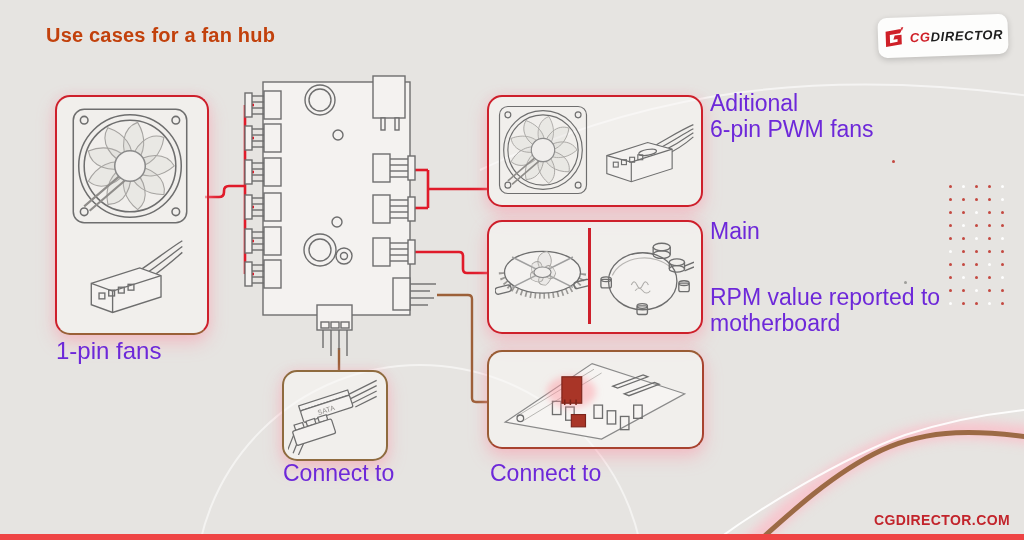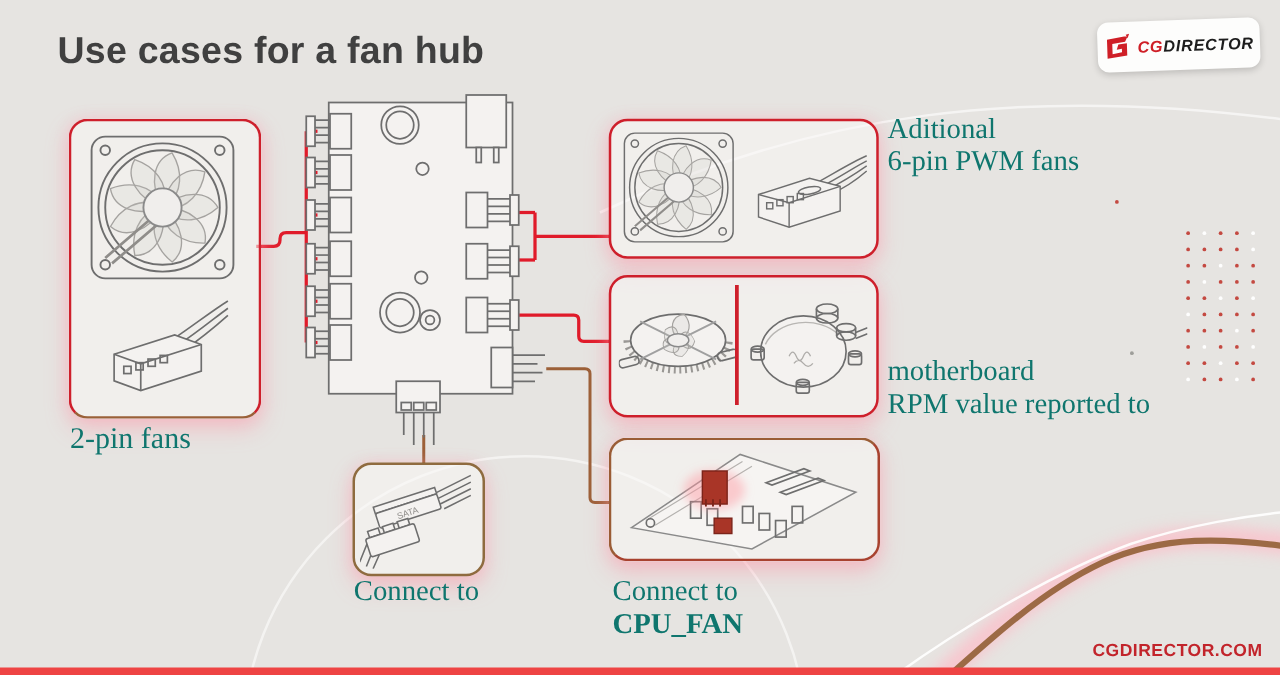--- a/index.html
+++ b/index.html
@@ -3,36 +3,36 @@
 <meta charset="utf-8">
 <style>
   html,body{margin:0;padding:0;}
   body{font-family:"Liberation Sans",sans-serif;}
   #canvas{position:relative;width:1024px;height:540px;background:#e6e4e1;overflow:hidden;}
   .abs{position:absolute;}
   svg{display:block;}
   .line-art{stroke:#6e6e6e;fill:none;stroke-width:1.4;}
   .fillpart{fill:#f4f2f0;stroke:#6e6e6e;stroke-width:1.4;}
 
-  .title{left:46px;top:24px;font-size:30px;font-weight:800;color:#404040;letter-spacing:.2px;}
+  .title{left:46px;top:24px;font-size:20px;font-weight:800;color:#c2410c;letter-spacing:.2px;}
 
   .logo{left:878px;top:16px;width:130px;height:40px;background:#fdfdfc;border-radius:9px;
         transform:rotate(-2deg);box-shadow:0 2px 6px rgba(0,0,0,.18);
         display:flex;align-items:center;justify-content:center;gap:5px;}
   .logo-text{font-size:13px;font-weight:800;font-style:italic;letter-spacing:.6px;color:#1d1d1d;white-space:nowrap;}
   .logo-text .cg{color:#cf1f27;}
 
   .diagram-box{position:absolute;border:2.5px solid #ce1f2b;border-radius:15px;
                background:rgba(249,247,245,.55);
                box-shadow:0 8px 18px rgba(255,140,160,.40),0 0 10px rgba(255,170,185,.30);}
   .box-brown{border-color:#8f6b3f;}
   .box-brownred{border-color:#9a5c35 #a8422f #a8422f #9a5c35;}
   .box-left{border-bottom-color:#9a6038;}
 
-  .label{position:absolute;color:#0f766e;font-size:23px;line-height:26px;font-weight:400;font-family:Liberation Serif, serif;}
+  .label{position:absolute;color:#6d28d9;font-size:23px;line-height:26px;font-weight:400;}
   .label b{font-weight:700;}
 
   .divider{position:absolute;width:2.5px;background:#ce1f2b;}
 
   .dot{position:absolute;width:3px;height:3px;border-radius:50%;opacity:.95;}
 
   .footer-site{right:14px;bottom:12px;font-size:14px;font-weight:800;color:#c2242b;letter-spacing:.4px;}
   .bottom-bar{left:0;bottom:0;width:1024px;height:6px;background:#ee4444;}
 </style>
 </head>
@@ -275,21 +275,21 @@
       <path d="M70,50 C86,39 99,28 108,20" class="line-art" stroke="#9a9a9a"></path>
       <polygon points="14,52 64,36 86,44 86,66 36,82 14,74" class="fillpart" stroke="#777"></polygon>
       <polyline points="14,52 36,60 86,44" class="line-art" stroke="#999"></polyline>
       <polyline points="36,60 36,82" class="line-art" stroke="#999"></polyline>
       <rect x="22" y="62" width="6" height="6" class="line-art" stroke="#888"></rect>
       <rect x="32" y="59" width="6" height="6" class="line-art" stroke="#888"></rect>
       <rect x="42" y="56" width="6" height="6" class="line-art" stroke="#888"></rect>
       <rect x="52" y="53" width="6" height="6" class="line-art" stroke="#888"></rect>
     </svg>
   </div>
-  <div class="label" style="left:56px;top:338px;font-size:24px;">2-pin fans</div>
+  <div class="label" style="left:56px;top:338px;font-size:24px;">1-pin fans</div>
 
   <div class="diagram-box" style="left:487px;top:95px;width:212px;height:108px;">
     <svg class="abs" style="left:8px;top:7px" width="92" height="92" viewBox="0 0 110 110">
       <rect x="3" y="3" width="104" height="104" rx="10" class="line-art" stroke="#8a8a8a"></rect>
       <circle cx="13" cy="13" r="3.5" class="line-art" stroke="#9a9a9a"></circle>
         <circle cx="97" cy="13" r="3.5" class="line-art" stroke="#9a9a9a"></circle>
       <circle cx="13" cy="97" r="3.5" class="line-art" stroke="#9a9a9a"></circle>
         <circle cx="97" cy="97" r="3.5" class="line-art" stroke="#9a9a9a"></circle>
       <circle cx="55" cy="55" r="47" class="line-art" stroke="#8a8a8a"></circle>
       <circle cx="55" cy="55" r="42" class="line-art" stroke="#b8b6b3"></circle>
@@ -361,24 +361,25 @@
           <ellipse cx="7.5" cy="46" rx="5.5" ry="2.5"></ellipse>
         <rect x="40" y="74" width="11" height="9" rx="2"></rect>
           <ellipse cx="45.5" cy="74" rx="5.5" ry="2.5"></ellipse>
         <rect x="84" y="50" width="11" height="9" rx="2"></rect>
           <ellipse cx="89.5" cy="50" rx="5.5" ry="2.5"></ellipse>
       </g>
       <path d="M34,52 q3,-7 6,0 q3,7 6,0 q3,-7 6,0 M38,58 q4,-5 8,0 q4,5 8,0" stroke="#aeaca9" stroke-width="1.1" fill="none"></path>
     </svg>
   </div>
   <div class="label" style="left:710px;top:218px;">
+    <div>Main</div>
   </div>
   <div class="label" style="left:710px;top:284px;">
+    <div>RPM value reported to</div>
     <div>motherboard</div>
-    <div>RPM value reported to</div>
   </div>
 
   <div class="diagram-box box-brownred" style="left:487px;top:350px;width:213px;height:95px;">
     <svg class="abs" style="left:6px;top:4px" width="198" height="85" viewBox="0 0 200 90">
       <defs>
           <filter id="blur4" x="-60%" y="-60%" width="220%" height="220%">
             <feGaussianBlur stdDeviation="4"></feGaussianBlur>
           </filter>
         </defs>
       <polygon points="6,70 98,8 196,40 108,88" fill="#f6f4f2" stroke="#8a8a8a" stroke-width="1.3"></polygon>
@@ -395,21 +396,20 @@
       </g>
       <ellipse cx="76" cy="38" rx="26" ry="17" fill="rgba(255,150,160,0.45)" filter="url(#blur4)"></ellipse>
       <rect x="66" y="22" width="21" height="28" fill="#a93527" stroke="#7c241a" stroke-width="1.2"></rect>
       <path d="M69,46 v6 M75,46 v6 M81,46 v6" stroke="#7c241a" stroke-width="1.6"></path>
       <rect x="76" y="62" width="15" height="13" fill="#a93527" stroke="#7c241a" stroke-width="1.2"></rect>
       <circle cx="22" cy="66" r="3.5" class="line-art" stroke="#999"></circle>
     </svg>
   </div>
   <div class="label" style="left:490px;top:460px;">
     <div>Connect to</div>
-    <div><b>CPU_FAN</b></div>
   </div>
 
   <div class="diagram-box box-brown" style="left:282px;top:370px;width:102px;height:87px;">
     <svg class="abs" style="left:4px;top:3px" width="92" height="80" viewBox="0 0 100 90">
       <g class="line-art" stroke="#9a9a9a">
         <path d="M62,24 L98,6 M66,28 L98,12 M70,32 L98,18 M74,36 L98,24"></path>
         <path d="M6,64 L-2,84 M12,68 L4,88 M18,72 L10,90"></path>
       </g>
       <g transform="rotate(-18,45,35)">
         <rect x="12" y="24" width="58" height="6" class="fillpart" stroke="#8a8a8a"></rect>

